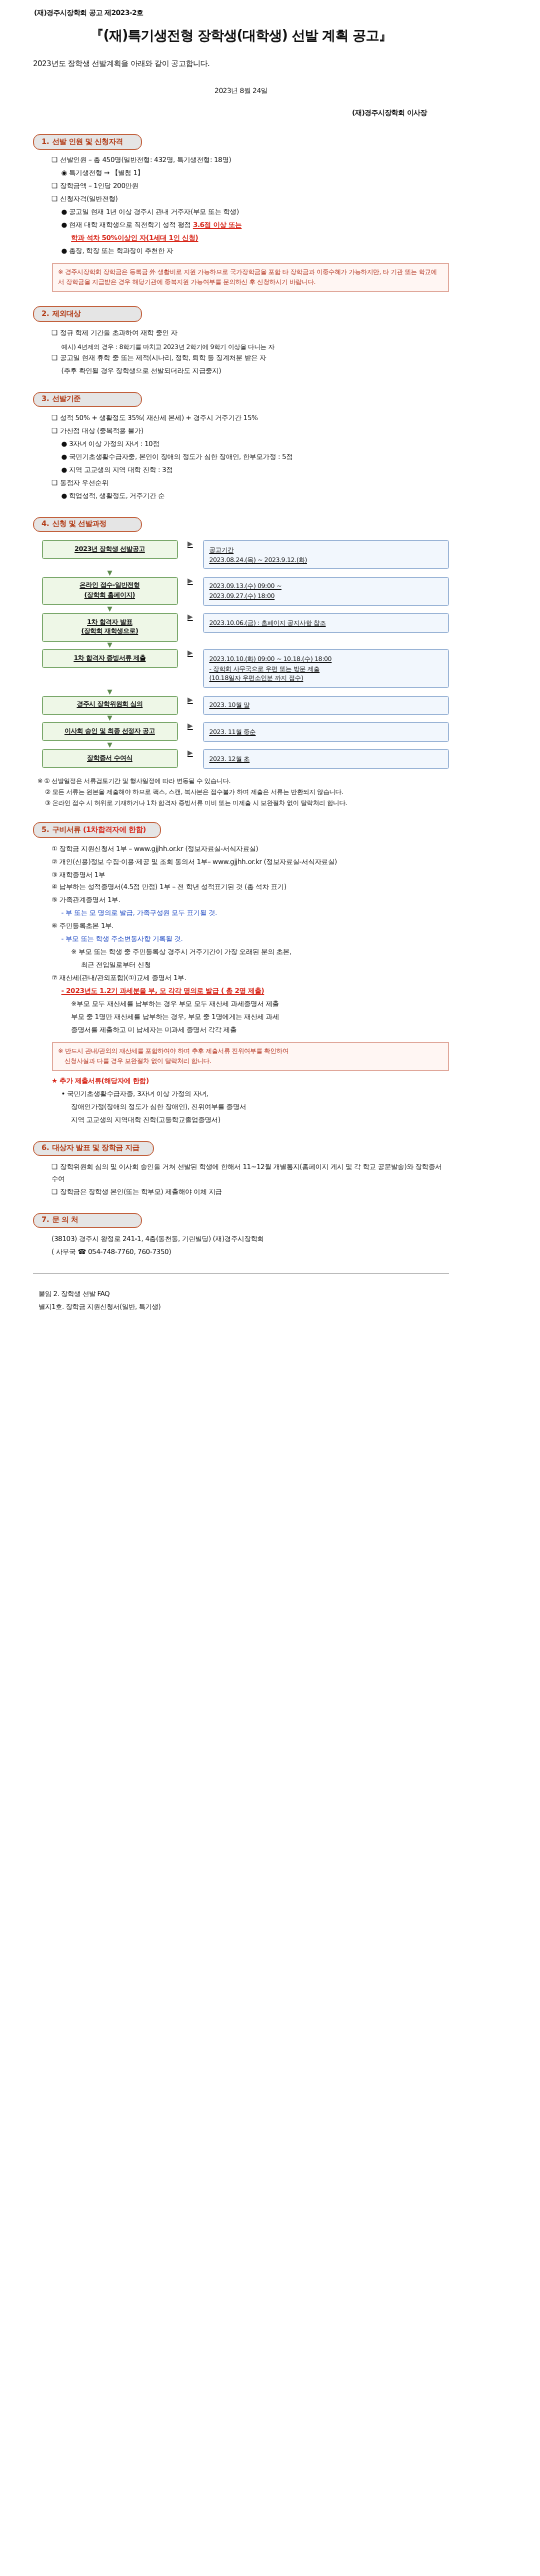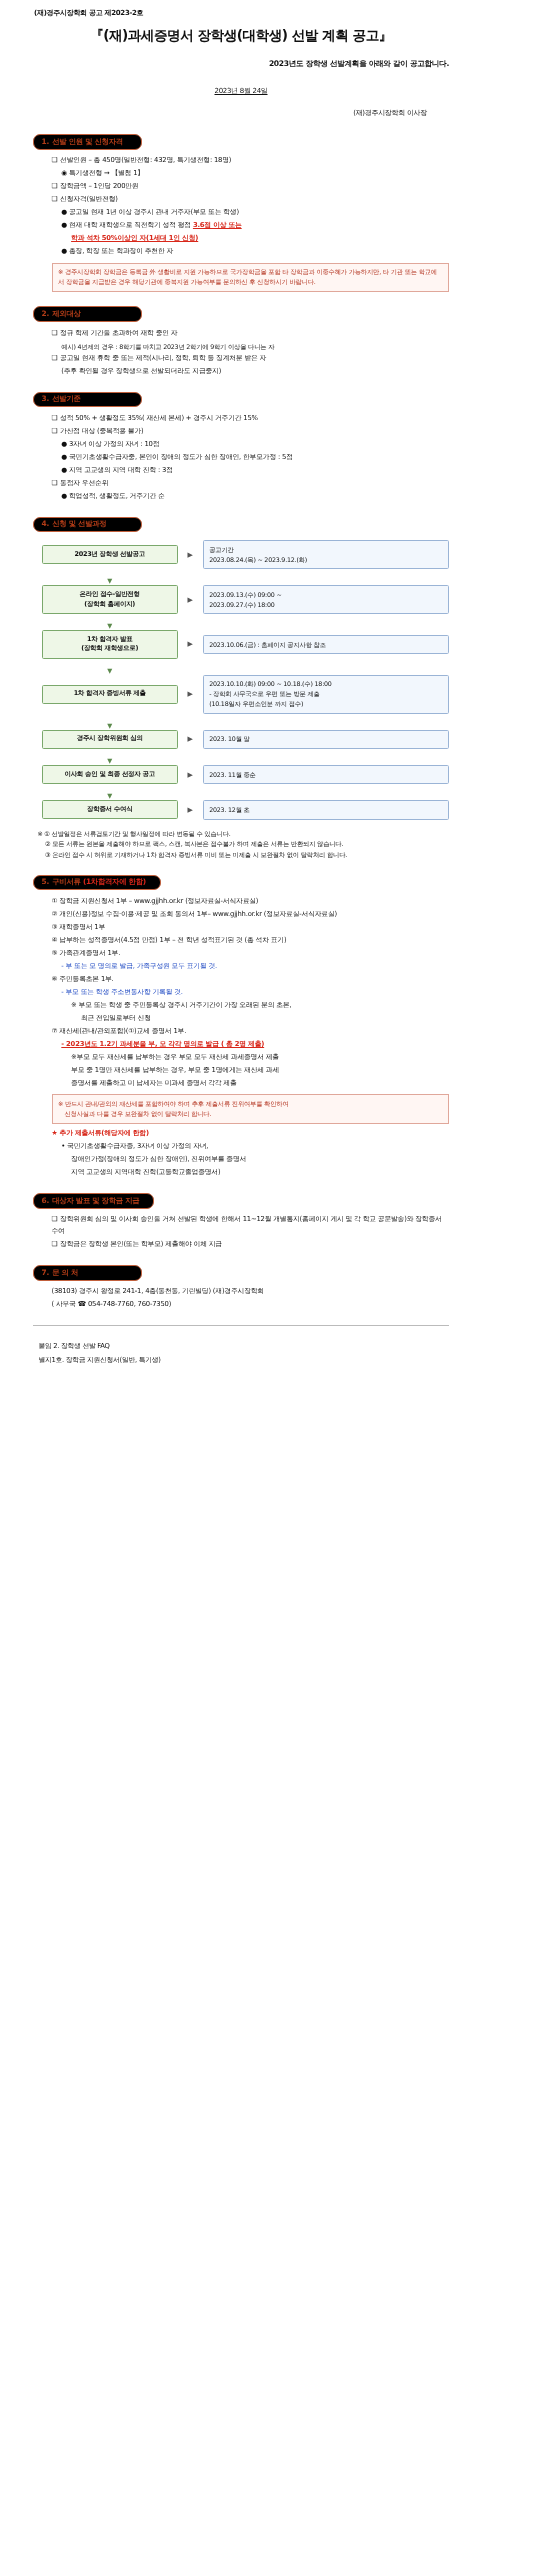--- a/index.html
+++ b/index.html
@@ -23,49 +23,48 @@
     letter-spacing:-0.3px;
   }
   .doc-title{
     text-align:center;
     font-size:13.6px;
     font-weight:bold;
     letter-spacing:-0.5px;
     margin:3.3px 0 14px 0;
   }
   .doc-sub{
-    text-align:right;
+    text-align:left;
     font-size:7.6px;
-    font-weight:bold;
+    font-weight:normal;
     letter-spacing:-0.3px;
     margin:0 0 16.4px 0;
   }
   .doc-date{
     text-align:center;
     font-size:7px;
     margin:0 0 12px 0;
     letter-spacing:-0.3px;
-    text-decoration:underline;
   }
   .doc-signer{
     text-align:right;
     font-size:7px;
-    font-weight:normal;
+    font-weight:bold;
     letter-spacing:-0.3px;
     margin:0 22px 16.4px 0;
   }
   
   .sec{
     margin:0 0 4.4px 0;
   }
   .sec-head{
     display:inline-block;
     border:0.5px solid #c2603c;
     border-radius:7px;
-    background:#000000;
+    background:#e5e5e5;
     padding:1.6px 14px 2.2px 7.6px;
     font-size:7.4px;
     font-weight:bold;
     color:#b23c17;
     letter-spacing:-0.3px;
     min-width:109px;
     box-sizing:border-box;
   }
   .sec-head .num{color:#b23c17;margin-right:3.3px;}
   .sec-head .red{color:#d8271a;}
@@ -98,22 +97,23 @@
     border:0.5px solid #e0a79a;
     background:#fff6f3;
     color:#b2301c;
   }
   
   .flow{
     margin:7.6px 0 7.6px 8.7px;
   }
   .flow-row{
     display:flex;
-    align-items:center;
-    margin-bottom:9px;
+    align-items:flex-start;
+    margin-bottom:0;
+    text-decoration:underline;
   }
   .flow-left{
     width:136px;
     border:0.5px solid #7aa86b;
     background:#eef7e7;
     border-radius:1.6px;
     font-size:6.5px;
     font-weight:bold;
     letter-spacing:-0.3px;
     display:flex;
@@ -175,21 +175,21 @@
     border-top:0.5px solid #bbb;
     margin:9.8px 0 5.5px 0;
   }
 </style>
 </head>
 <body>
 
 <div class="page">
 
   <div class="doc-no">(재)경주시장학회 공고 제2023-2호</div>
-  <div class="doc-title">『(재)과세증명서 장학생(대학생) 선발 계획 공고』</div>
+  <div class="doc-title">『(재)특기생전형 장학생(대학생) 선발 계획 공고』</div>
   <div class="doc-sub">2023년도 장학생 선발계획을 아래와 같이 공고합니다.</div>
   <div class="doc-date">2023년 8월 24일</div>
   <div class="doc-signer">(재)경주시장학회 이사장</div>
 
   <div class="sec">
     <div class="sec-head">
       <span class="num">1.</span><span>선발 인원 및 신청자격</span>
     </div>
     <div class="sec-body">
       <div class="l1"><span class="mk">❑</span><span>선발인원 – 총 450명(일반전형: 432명, 특기생전형: 18명)</span></div>

